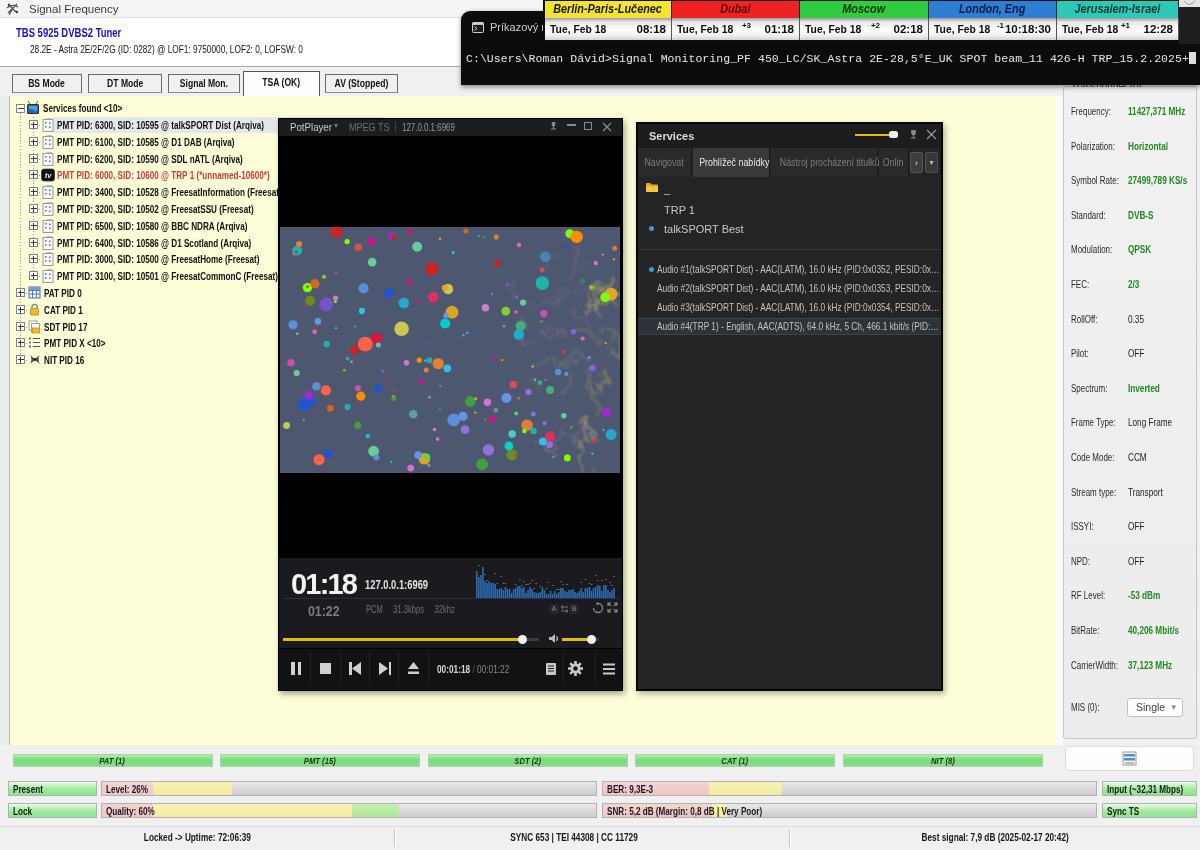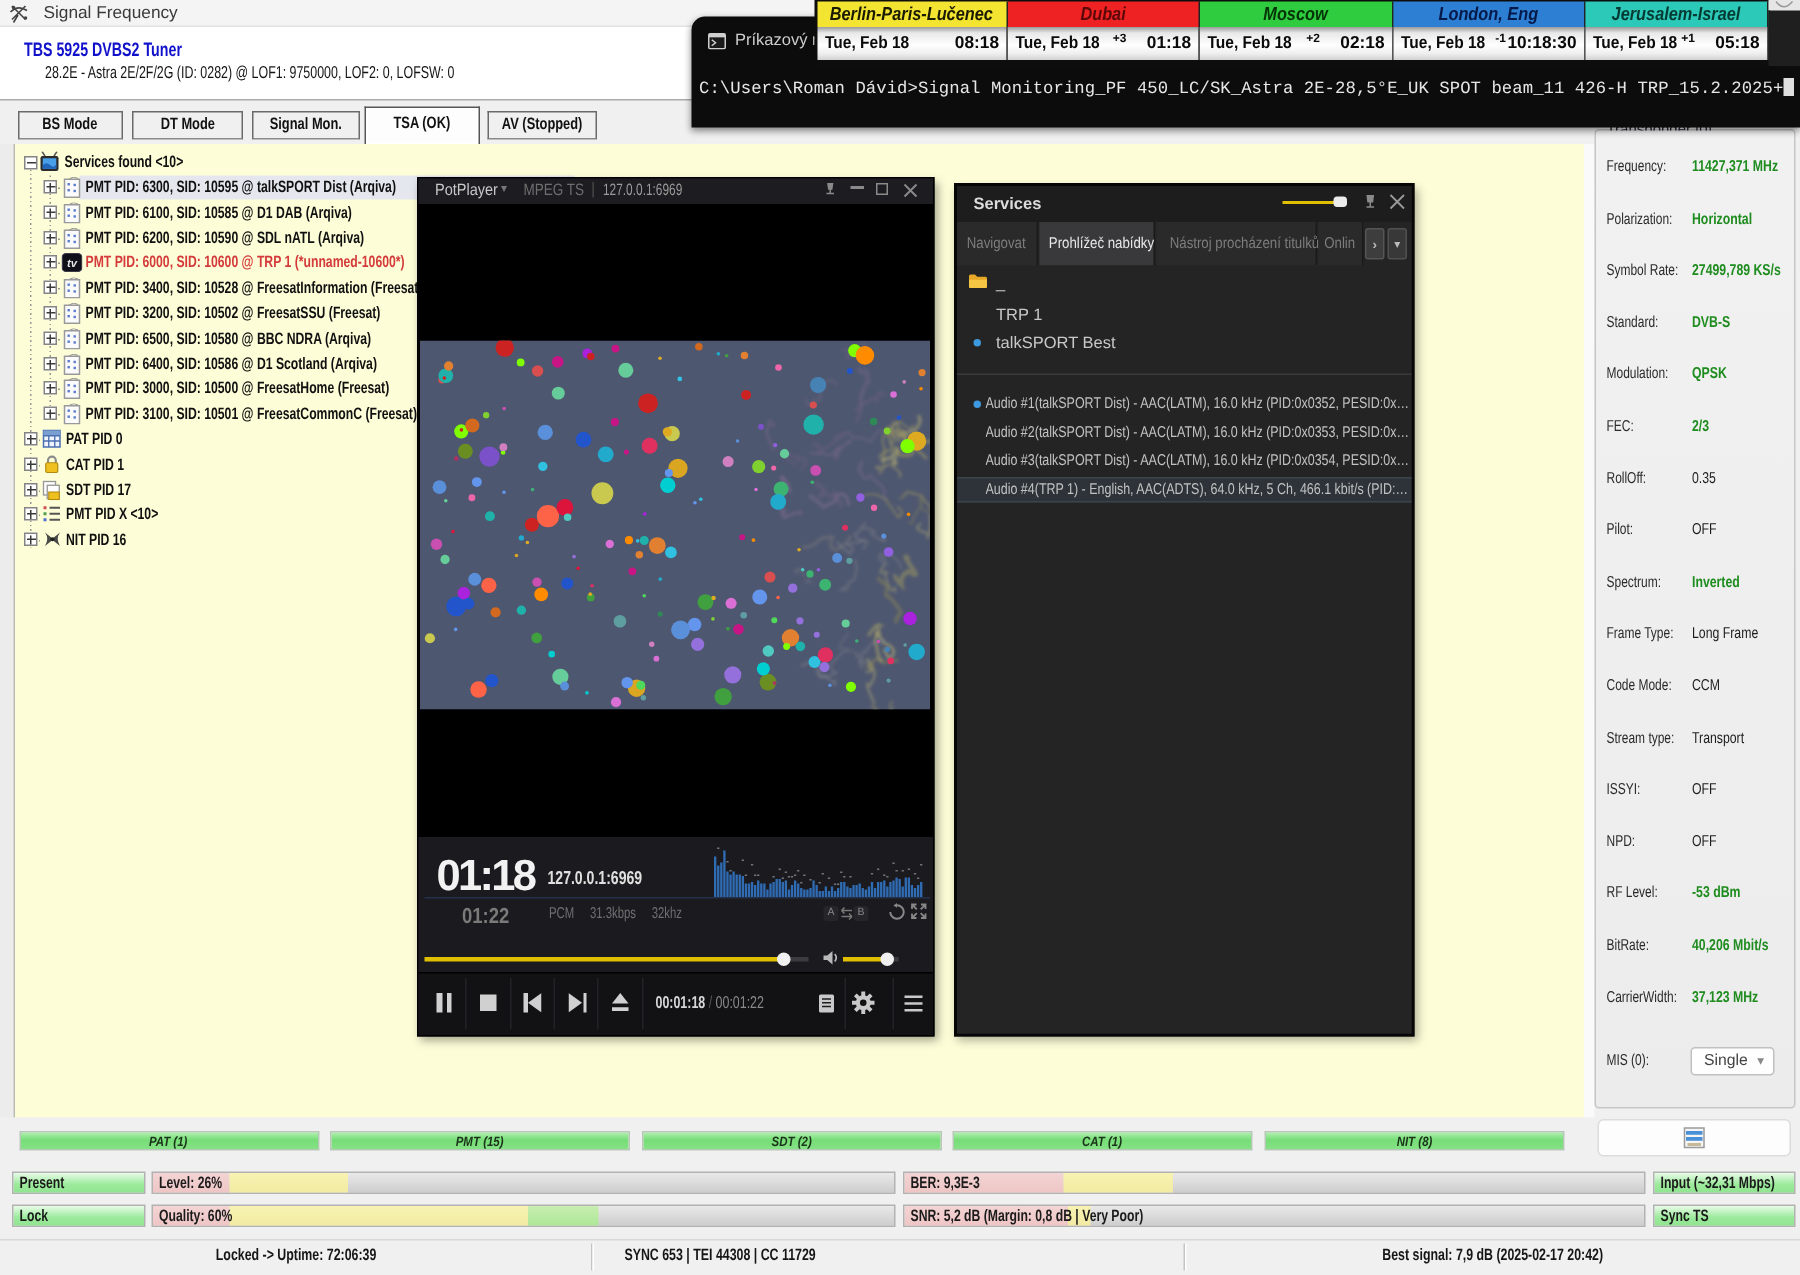--- a/index.html
+++ b/index.html
@@ -311,21 +311,21 @@
 <div class="ab" style="left:1102px;top:803px;width:95px;height:15px;border:1px solid #b2b2b2;background:linear-gradient(180deg,#e9e9e9,#cdcdcd);overflow:hidden">
     <div class="ab" style="left:0px;top:0;width:93px;height:15px;background:linear-gradient(180deg,#e8fbe8,#9dea9d 50%,#8ce28c)"></div>
     <div class="ab" style="left:4px;top:1px;font-size:11px;font-weight:bold;color:#1a1a1a;white-space:nowrap;transform:scaleX(0.74);transform-origin:0 0">Sync TS</div>
   </div>
 <div class="ab" style="left:0;top:826px;width:1200px;height:24px;background:#f0f0f0;border-top:1px solid #d8d8d8"></div>
 <div class="ab" style="left:394px;top:829px;width:1px;height:18px;background:#c4c4c4"></div>
 <div class="ab" style="left:395px;top:829px;width:1px;height:18px;background:#ffffff"></div>
 <div class="ab" style="left:789px;top:829px;width:1px;height:18px;background:#c4c4c4"></div>
 <div class="ab" style="left:790px;top:829px;width:1px;height:18px;background:#ffffff"></div>
 <div class="ab" style="left:0px;top:831px;width:394px;text-align:center;font-size:11px;font-weight:bold;color:#151515"><span class="cx" style="transform:scaleX(0.75)">Locked -&gt; Uptime: 72:06:39</span></div>
-<div class="ab" style="left:395px;top:831px;width:358px;font-size:11px;font-weight:bold;color:#151515"><span class="cx" style="transform:scaleX(0.75)">SYNC 653 | TEI 44308 | CC 11729</span></div>
+<div class="ab" style="left:395px;top:831px;width:358px;text-align:center;font-size:11px;font-weight:bold;color:#151515"><span class="cx" style="transform:scaleX(0.75)">SYNC 653 | TEI 44308 | CC 11729</span></div>
 <div class="ab" style="left:790px;top:831px;width:410px;text-align:center;font-size:11px;font-weight:bold;color:#151515"><span class="cx" style="transform:scaleX(0.75)">Best signal: 7,9 dB (2025-02-17 20:42)</span></div>
 <div class="ab" style="left:461px;top:11px;width:739px;height:74px;background:#0c0c0c;border-radius:9px 0 0 0;box-shadow:0 2px 5px rgba(0,0,0,0.45)"></div>
 <svg class="ab" style="left:472px;top:22px" width="12" height="11" viewBox="0 0 12 11">
  <rect x="0.5" y="0.5" width="11" height="10" rx="1" fill="#1a1a1a" stroke="#cfcfcf" stroke-width="1"></rect>
  <rect x="0.5" y="0.5" width="11" height="2.4" fill="#cfcfcf"></rect>
  <path d="M2.5 4.5 L5 6.5 L2.5 8.5" stroke="#cfcfcf" stroke-width="1" fill="none"></path>
   </svg>
 <div class="ab" style="left:490px;top:21px;font-size:11px;color:#cccccc">Príkazový riadok</div>
 <div class="ab" style="left:466px;top:52px;width:730px;font-family:'Liberation Mono',monospace;font-size:11.5px;color:#e6e6e6;white-space:nowrap;letter-spacing:0.05px">C:\Users\Roman Dávid&gt;Signal Monitoring_PF 450_LC/SK_Astra 2E-28,5°E_UK SPOT beam_11 426-H TRP_15.2.2025+<span style="display:inline-block;width:7px;height:12px;background:#dedede;vertical-align:-2px"></span></div>
 <div class="ab" style="left:543px;top:0;width:637px;height:44px;background:#0d0d0d"></div>
@@ -349,21 +349,21 @@
 <div class="ab" style="left:929px;top:1px;width:128px;height:17px;background:#2d7fd3;border-right:1px solid #222;font-size:12.5px;font-weight:bold;font-style:italic;color:#061a4a;text-align:center;line-height:16px"><span class="cx" style="transform:scaleX(0.87)">London, Eng</span></div>
 <div class="ab" style="left:929px;top:18px;width:128px;height:22px;border-right:1px solid #555;background:linear-gradient(180deg,#9b9b9b 0,#e8e8e8 18%,#ffffff 55%,#efefef 80%,#d2d2d2 100%)">
     <span class="ab" style="left:5px;top:5px;font-size:11.5px;font-weight:bold;color:#0a0a0a;transform:scaleX(0.9);transform-origin:0 0">Tue, Feb 18</span>
     <span class="ab" style="right:52px;top:3px;font-size:8px;font-weight:bold;color:#0a0a0a">-1</span>
     <span class="ab" style="right:5px;top:5px;font-size:11.5px;font-weight:bold;color:#0a0a0a">10:18:30</span>
   </div>
 <div class="ab" style="left:1057px;top:1px;width:122px;height:17px;background:#2cc9b9;border-right:1px solid #222;font-size:12.5px;font-weight:bold;font-style:italic;color:#053a33;text-align:center;line-height:16px"><span class="cx" style="transform:scaleX(0.87)">Jerusalem-Israel</span></div>
 <div class="ab" style="left:1057px;top:18px;width:122px;height:22px;border-right:1px solid #555;background:linear-gradient(180deg,#9b9b9b 0,#e8e8e8 18%,#ffffff 55%,#efefef 80%,#d2d2d2 100%)">
     <span class="ab" style="left:5px;top:5px;font-size:11.5px;font-weight:bold;color:#0a0a0a;transform:scaleX(0.9);transform-origin:0 0">Tue, Feb 18</span>
     <span class="ab" style="right:48px;top:3px;font-size:8px;font-weight:bold;color:#0a0a0a">+1</span>
-    <span class="ab" style="right:5px;top:5px;font-size:11.5px;font-weight:bold;color:#0a0a0a">05:18</span>
+    <span class="ab" style="right:5px;top:5px;font-size:11.5px;font-weight:bold;color:#0a0a0a">12:28</span>
   </div>
 <div class="ab" style="left:1179px;top:0;width:21px;height:7px;background:#e6e6e6"></div>
 <div class="ab" style="left:1179px;top:7px;width:21px;height:37px;background:#1f1f1f"></div>
 <svg class="ab" style="left:1183px;top:0" width="13" height="8" viewBox="0 0 13 8">
     <path d="M1 1 Q6 8 12 1" stroke="#9a9a9a" fill="none" stroke-width="1"></path>
   </svg>
 <div class="ab" style="left:278px;top:118px;width:345px;height:573px;background:#101013;border:1px solid #000;box-shadow:2px 3px 6px rgba(0,0,0,0.35)"></div>
 <div class="ab" style="left:279px;top:119px;width:343px;height:17px;background:#1d1d21"></div>
 <div class="ab" style="left:290px;top:121px;font-size:11px;color:#c8c8c8;transform:scaleX(0.88);transform-origin:0 0">PotPlayer</div>
 <div class="ab" style="left:334px;top:121px;font-size:8px;color:#777">▾</div>

